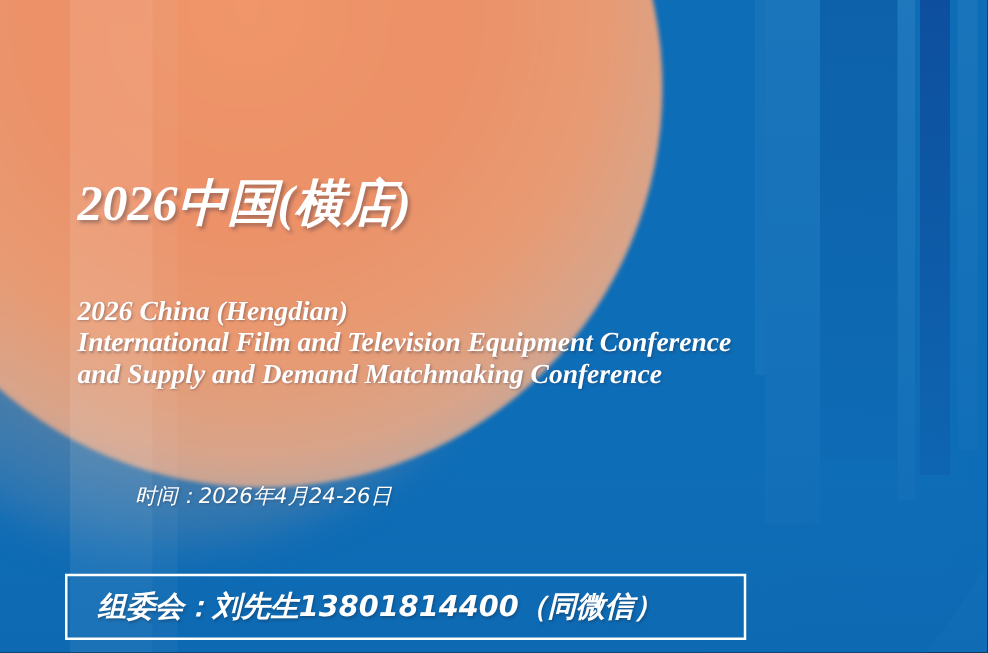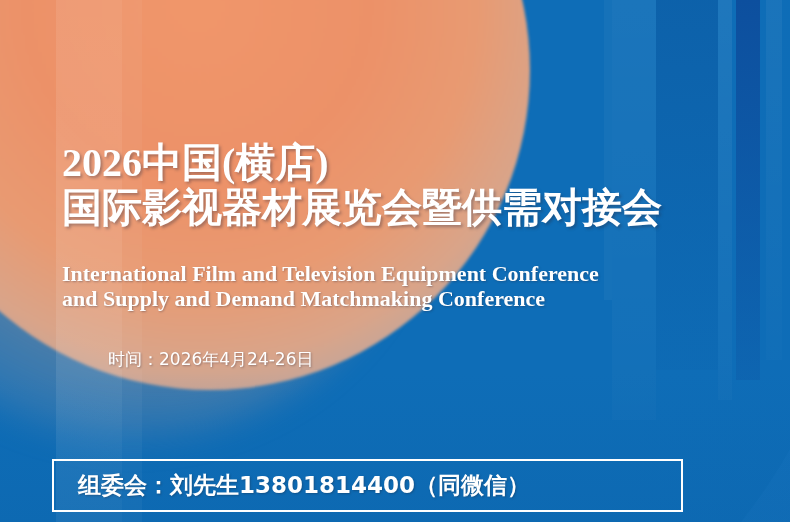--- a/index.html
+++ b/index.html
@@ -9,20 +9,21 @@
     background: #222;
   }
   #poster {
     position: relative;
     width: 790px;
     height: 522px;
     overflow: hidden;
     font-family: "Liberation Sans", "DejaVu Sans", sans-serif;
     background: #000000;
     user-select: none;
+    font-style: italic;
   }
 
   
   .bg-layer {
     position: absolute;
     inset: 0;
     pointer-events: none;
   }
 
   
@@ -161,28 +162,28 @@
   .meta {
     position: absolute;
     left: 108px;
     color: #ffffff;
     font-family: "DejaVu Sans", "Liberation Sans", sans-serif;
     font-size: 17px;
     line-height: 22px;
     white-space: nowrap;
     text-shadow: 1px 1px 2px rgba(40,40,60,.35);
   }
-  .meta-1 { top: 348px; }
+  .meta-1 { top: 386px; }
   .meta-2 { top: 391px; }
 
   .contact-box {
     position: absolute;
     left: 52px;
     top: 459px;
-    width: 631px;
+    width: 545px;
     height: 53px;
     box-sizing: border-box;
     border: 2px solid #ffffff;
     display: flex;
     align-items: center;
   }
   .contact-text {
     margin-left: 24px;
     color: #ffffff;
     font-family: "DejaVu Sans", "Liberation Sans", sans-serif;
@@ -215,22 +216,22 @@
     <div class="ribbon r3"></div>
     <div class="ribbon r4"></div>
     <div class="ribbon r5"></div>
     <div class="bottom-shade"></div>
   </div>
 
   <div class="content">
 
     <div class="title-cn title-cn-1">2026中国(横店)</div>
 
-    <div class="title-cn title-cn-2">国际影视器材展览会暨供需对接会</div>
-
+
+    <div class="title-en title-en-1">2026 China (Hengdian)</div>
 
     <div class="title-en title-en-2">International Film and Television Equipment Conference</div>
 
     <div class="title-en title-en-3">and Supply and Demand Matchmaking Conference</div>
 
     <div class="meta meta-1">时间：2026年4月24-26日</div>
 
 
     <div class="contact-box">
       <span class="contact-text">组委会：刘先生13801814400（同微信）</span>

